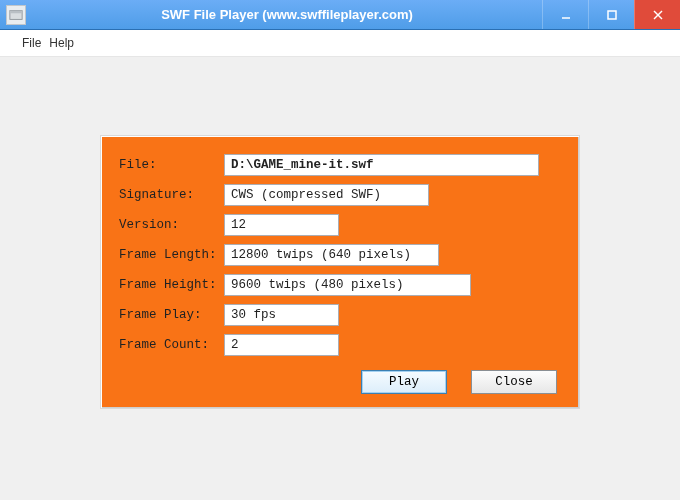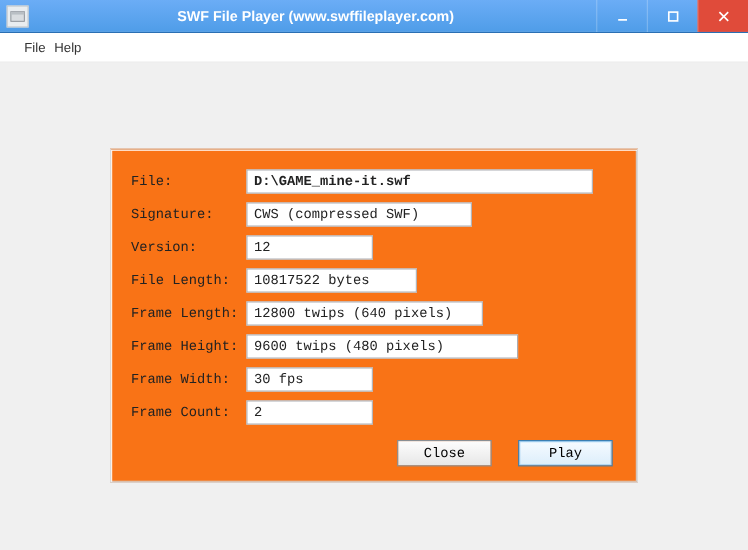--- a/index.html
+++ b/index.html
@@ -88,44 +88,40 @@
     <div class="row">
       <div class="lbl">Signature:</div>
       <div class="tbox w-sig">CWS (compressed SWF)</div>
     </div>
 
     <div class="row">
       <div class="lbl">Version:</div>
       <div class="tbox w-ver">12</div>
     </div>
 
-    <div class="row">
-      <div class="lbl">File Length:</div>
-      <div class="tbox w-len">10817522 bytes</div>
-    </div>
 
     <div class="row">
       <div class="lbl">Frame Length:</div>
       <div class="tbox w-fw">12800 twips (640 pixels)</div>
     </div>
 
     <div class="row">
       <div class="lbl">Frame Height:</div>
       <div class="tbox w-fh">9600 twips (480 pixels)</div>
     </div>
 
     <div class="row">
-      <div class="lbl">Frame Width:</div>
+      <div class="lbl">Frame Play:</div>
       <div class="tbox w-rate">30 fps</div>
     </div>
 
     <div class="row">
       <div class="lbl">Frame Count:</div>
       <div class="tbox w-cnt">2</div>
     </div>
 
     <div class="btnrow">
+      <div class="btn primary">Play</div>
       <div class="btn">Close</div>
-      <div class="btn primary">Play</div>
     </div>
 
   </div>
 </div>
 
 </body></html>

